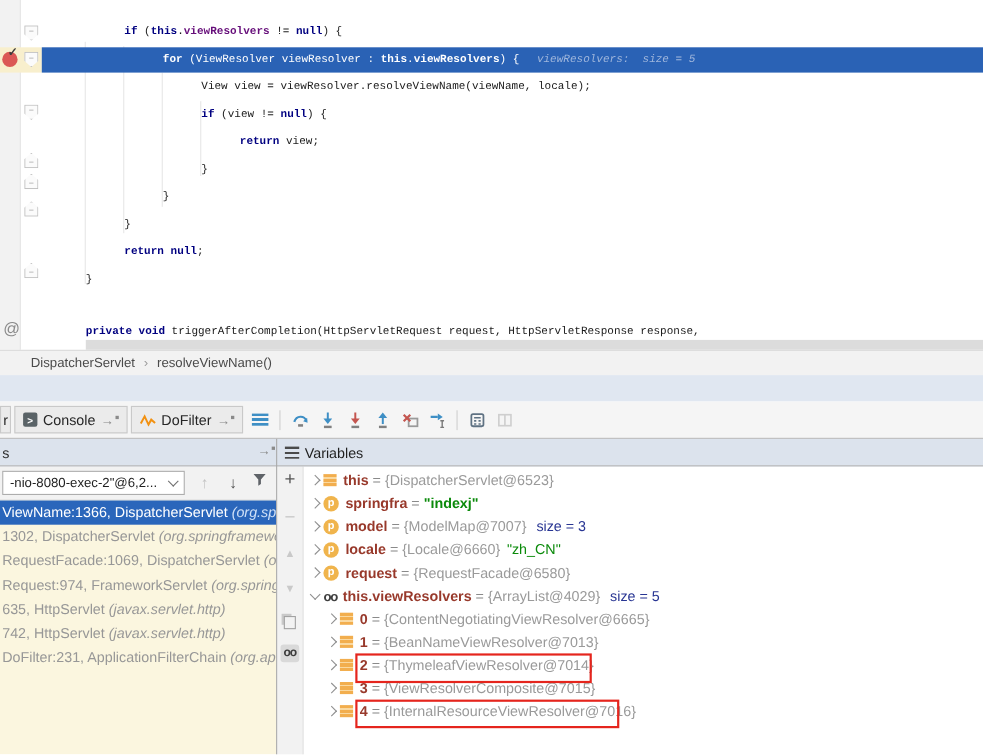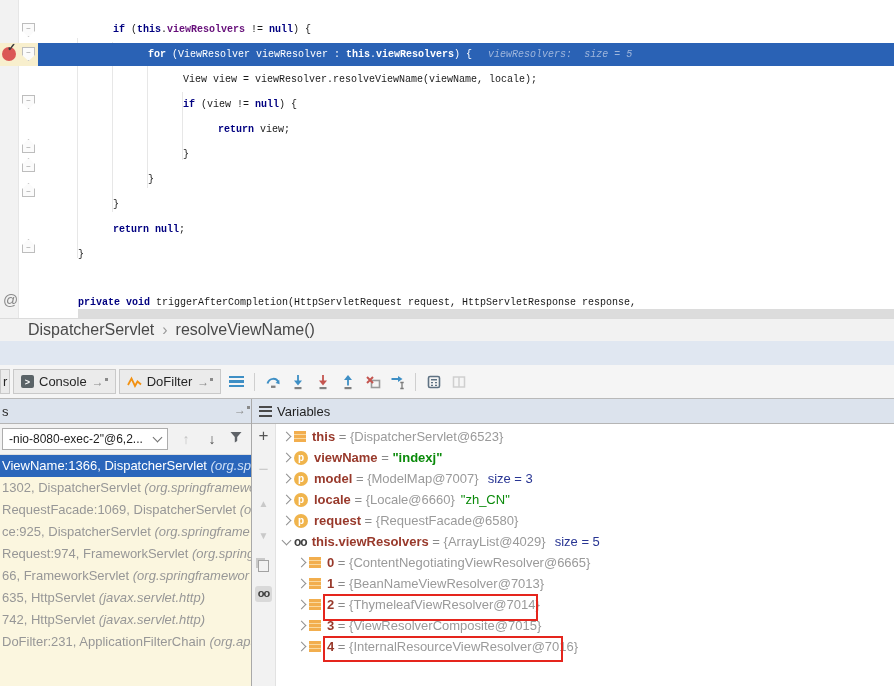--- a/index.html
+++ b/index.html
@@ -23,21 +23,21 @@
              font-size:10px;white-space:pre;z-index:2;color:#000}
   .tk-kw{color:#000080;font-weight:bold}
   .tk-fld{color:#660E7A;font-weight:bold}
   .tk-pl{color:#1a1a1a}
   .tk-hint{color:#9FB6DC;font-style:italic;margin-left:10px}
   .code-line.sel .tk-kw,.code-line.sel .tk-pl,.code-line.sel .tk-fld{color:#fff}
   .scrollstrip{position:absolute;left:78px;right:0;top:309px;height:9px;background:#dcdcdc;z-index:3}
 
   
   .breadcrumbs{position:absolute;left:0;top:318px;width:100%;height:23px;background:#f2f2f2;border-top:1px solid #dbdbdb;
-               display:flex;align-items:center;padding-left:28px;box-sizing:border-box;font-size:16px;color:#4a4a4a}
+               display:flex;align-items:center;padding-left:28px;box-sizing:border-box;font-size:12px;color:#4a4a4a}
   .crumb-sep{margin:0 8px;color:#9b9b9b}
 
   .band{position:absolute;left:0;top:341px;width:100%;height:24px;background:#E0E7F1}
 
   
   .dtoolbar{position:absolute;left:0;top:365px;width:100%;height:34px;background:#f5f5f5;border-bottom:1px solid #b9b9b9;
             display:flex;align-items:center;box-sizing:border-box;z-index:2}
   .tab{height:25px;display:flex;align-items:center;gap:5px;padding:0 7px;background:#ebebeb;border:1px solid #c9c9c9;
        box-sizing:border-box;margin-right:3px;font-size:13px;color:#262626}
   .tab.cut{width:10px;padding:0 2px;overflow:hidden;margin-left:0}
@@ -244,23 +244,21 @@
     <span class="f-ico" style="left:226px">
       <svg width="14" height="14" viewBox="0 0 14 14">
           <path d="M1.5 2 h11 l-4.3 5 v4 l-2.4 1.6 v-5.6 z" fill="#5f6368"></path>
         </svg>
     </span>
   </div>
   <div class="frames-list" id="frames-list">
       <div class="frow sel"><span>ViewName:1366, DispatcherServlet </span><span class="pkg">(org.spr</span></div>
       <div class="frow"><span>1302, DispatcherServlet </span><span class="pkg">(org.springframewo</span></div>
       <div class="frow"><span>RequestFacade:1069, DispatcherServlet </span><span class="pkg">(org</span></div>
-      <div class="frow"><span>ce:925, DispatcherServlet </span><span class="pkg">(org.springframe</span></div>
       <div class="frow"><span>Request:974, FrameworkServlet </span><span class="pkg">(org.spring</span></div>
-      <div class="frow"><span>66, FrameworkServlet </span><span class="pkg">(org.springframewor</span></div>
       <div class="frow"><span>635, HttpServlet </span><span class="pkg">(javax.servlet.http)</span></div>
       <div class="frow"><span>742, HttpServlet </span><span class="pkg">(javax.servlet.http)</span></div>
       <div class="frow"><span>DoFilter:231, ApplicationFilterChain </span><span class="pkg">(org.apa</span></div>
     </div>
 </div>
 
 <div class="vars">
   <div class="vtoolbar">
     <span class="vicon" style="top:2px;font-size:17px">+</span>
     <span class="vicon" style="top:36px;font-size:17px;color:#c9c9c9">−</span>
@@ -277,21 +275,21 @@
         <span class="vic ic-field"></span>
         <span class="vname">this</span>
         <span class="veq"> = </span>
         <span class="vval">{DispatcherServlet@6523}</span>
       </div>
       <div class="vrow" style="top: 23px;">
         <span class="chev">
           <span class="arr"></span>
         </span>
         <span class="vic ic-param">p</span>
-        <span class="vname">viewName</span>
+        <span class="vname">springfra</span>
         <span class="veq"> = </span>
         <span class="vstr">"indexj"</span>
       </div>
       <div class="vrow" style="top: 44px;">
         <span class="chev">
           <span class="arr"></span>
         </span>
         <span class="vic ic-param">p</span>
         <span class="vname">model</span>
         <span class="veq"> = </span>

